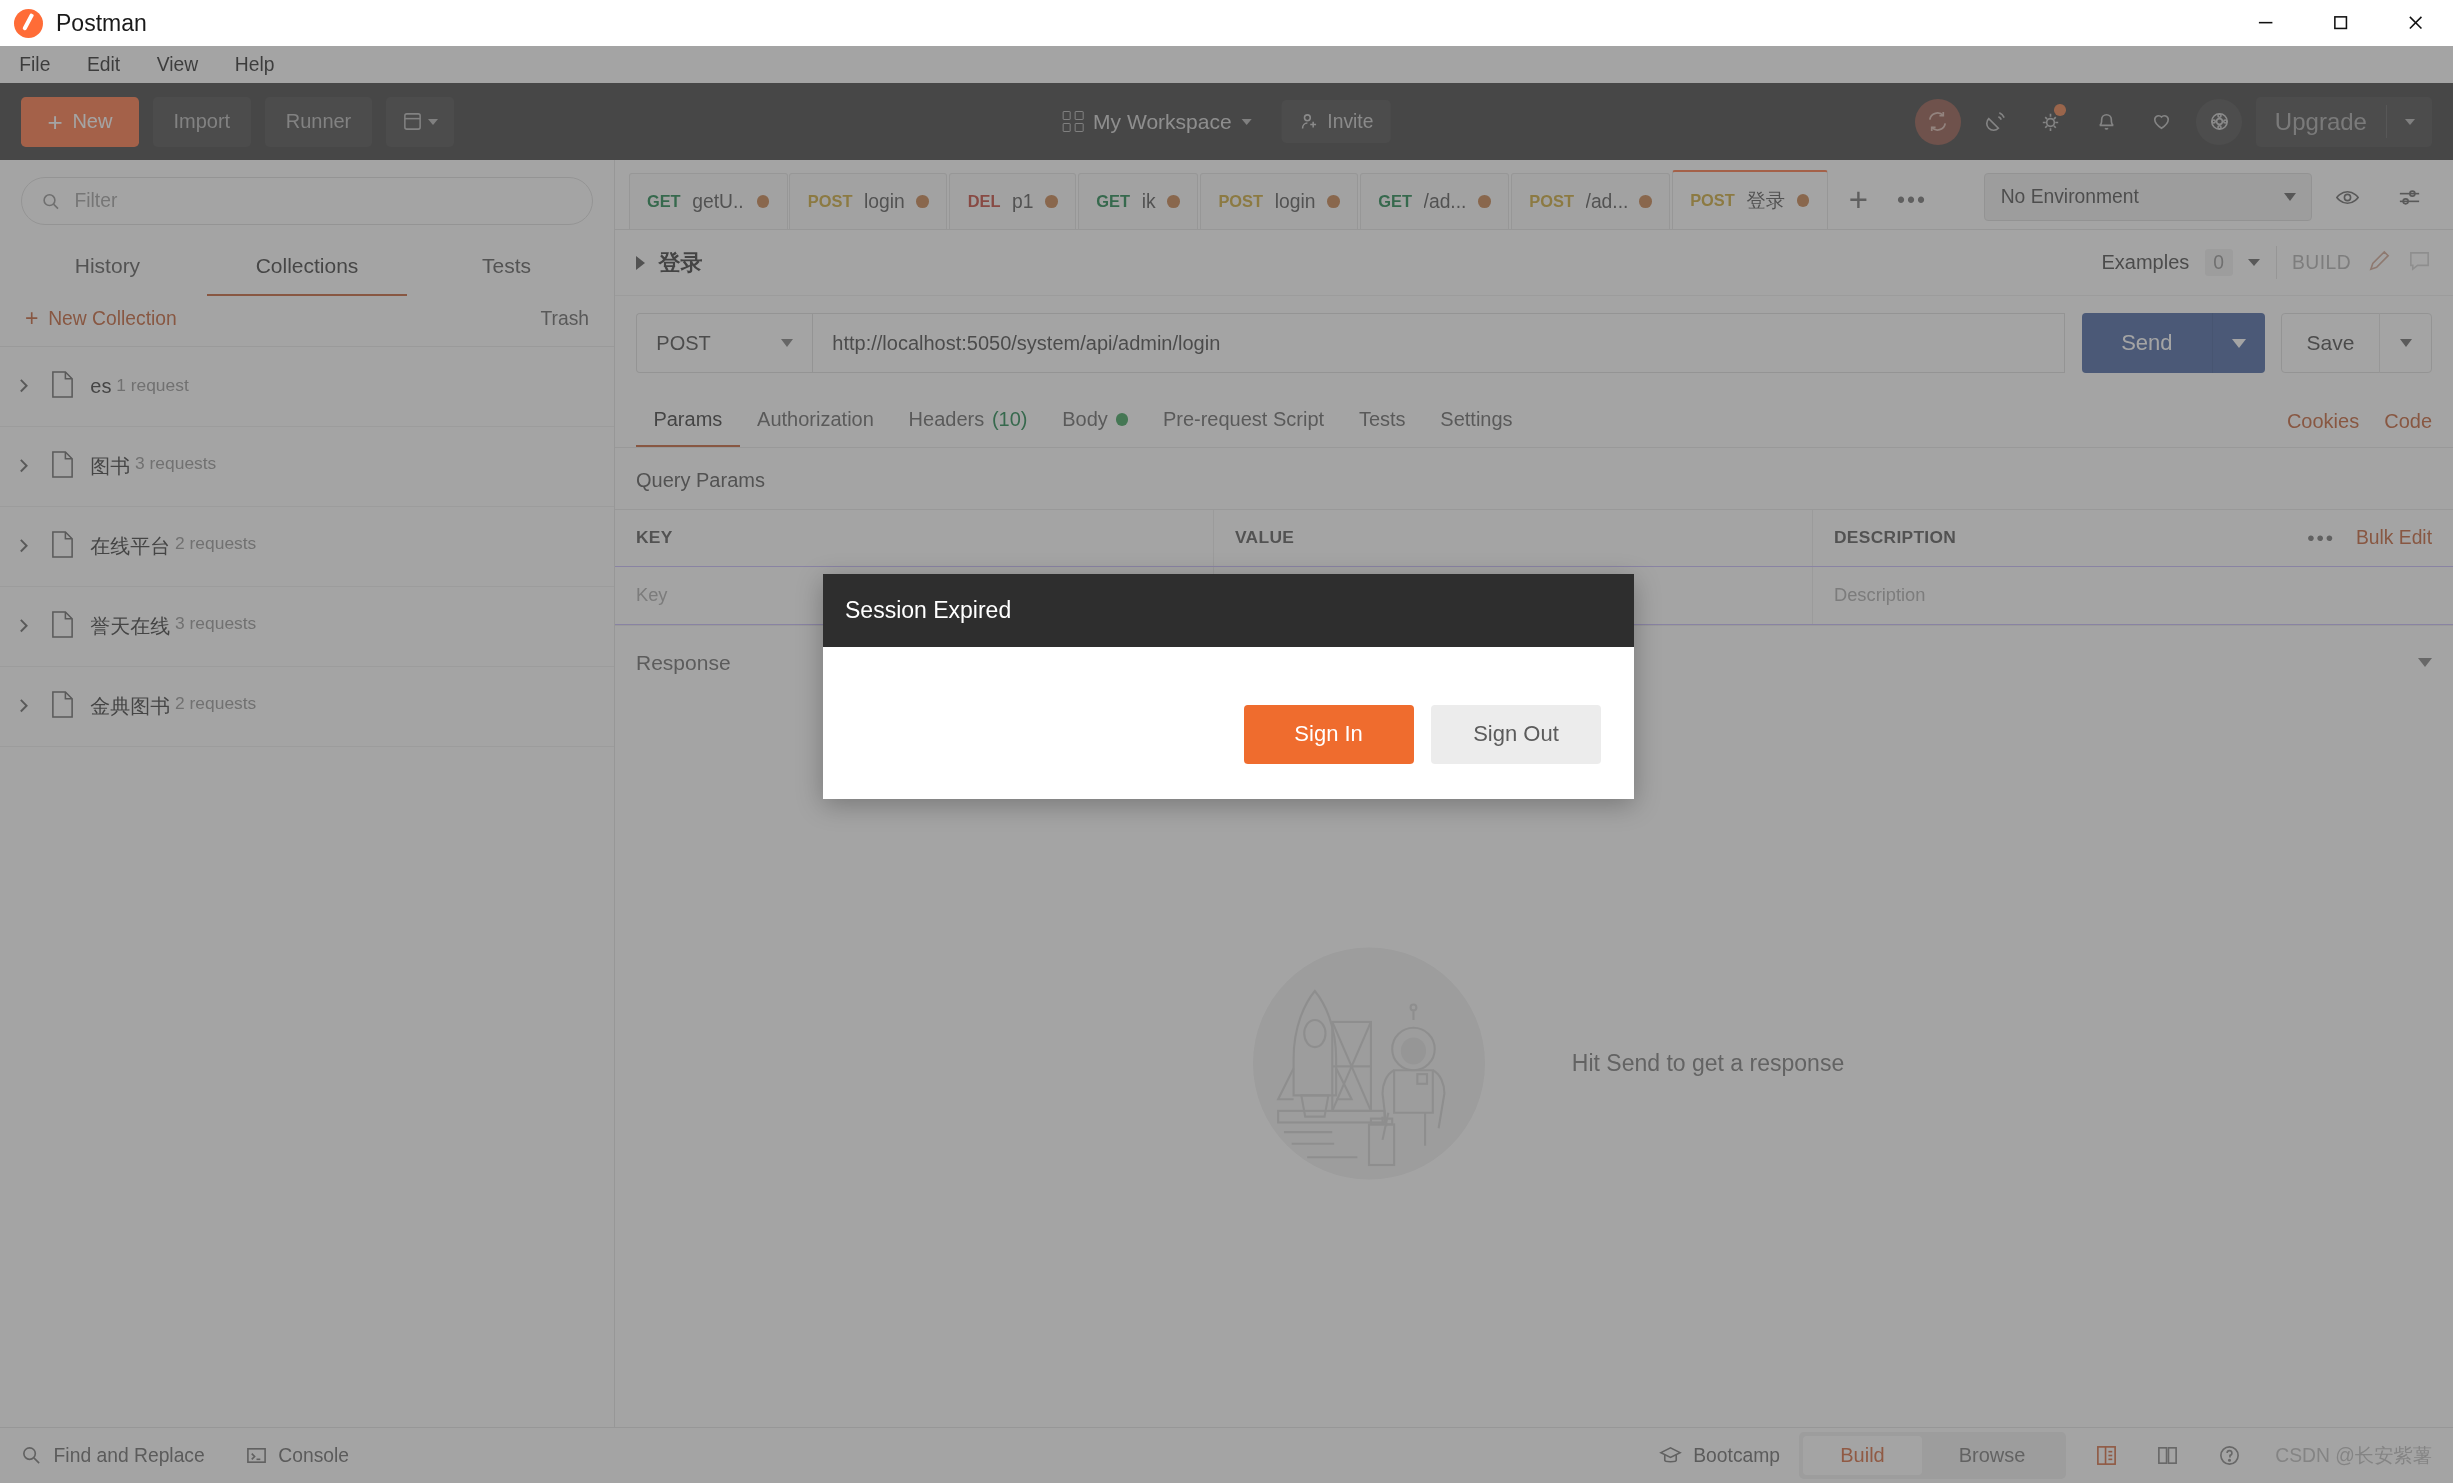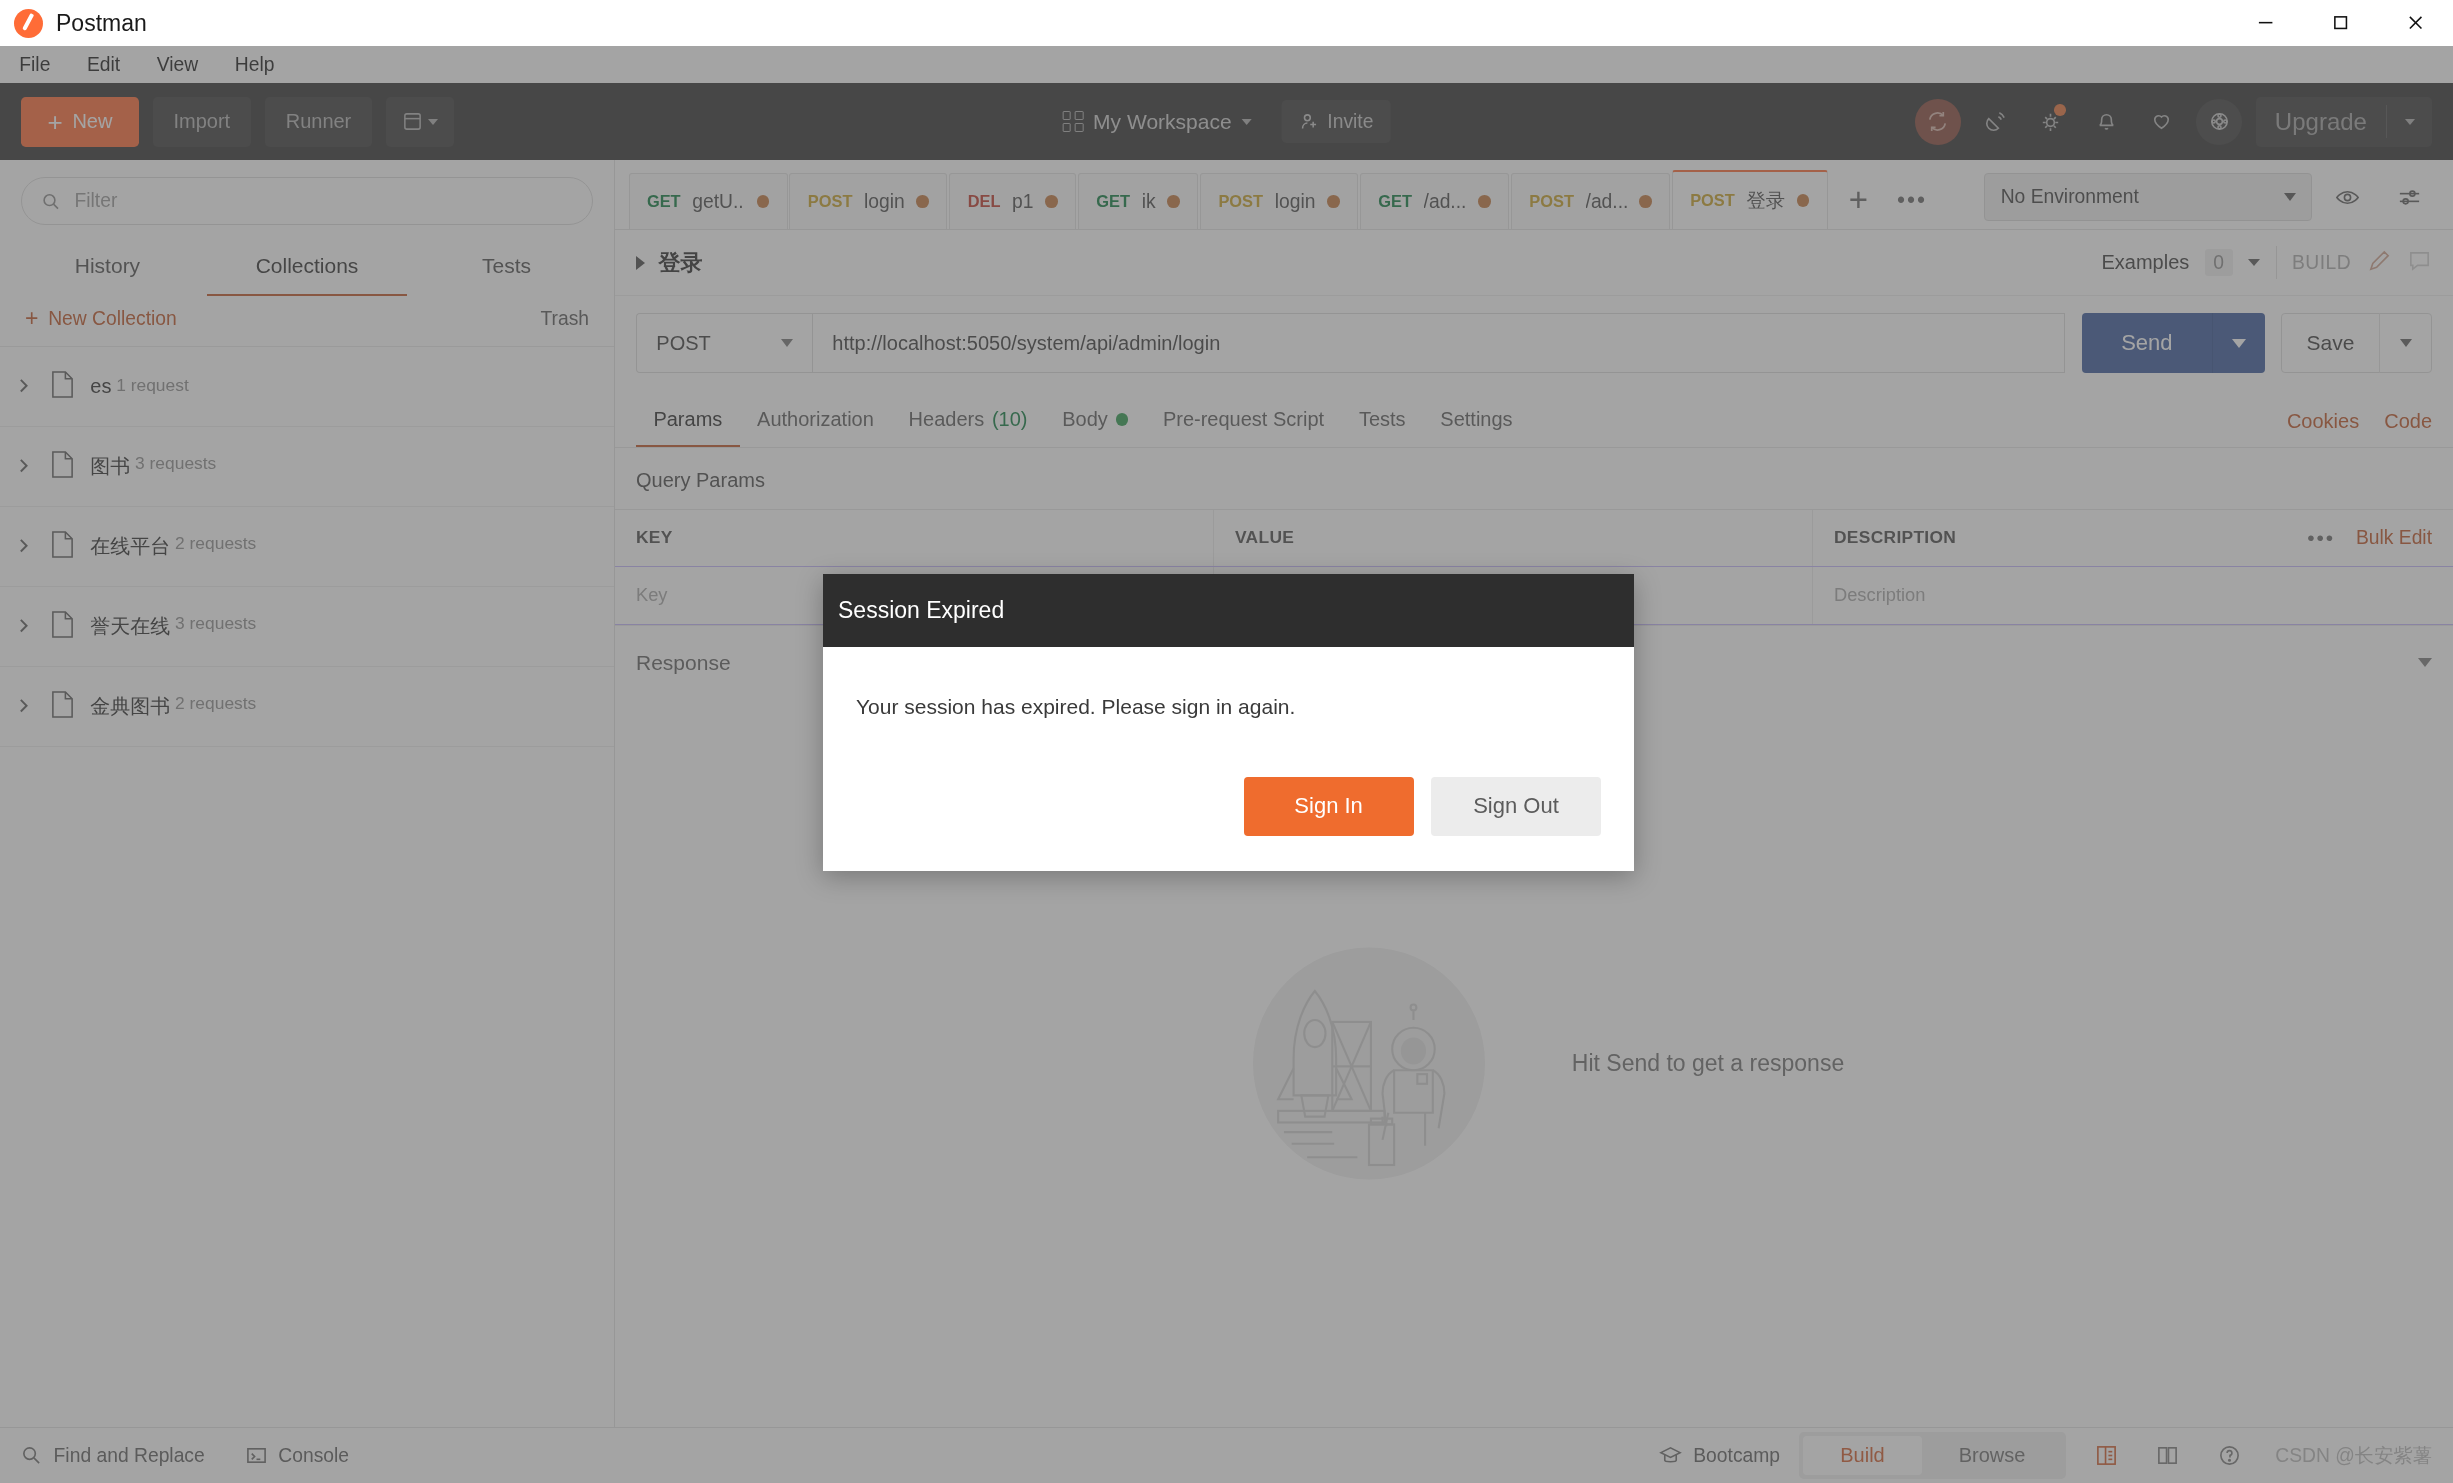--- a/index.html
+++ b/index.html
@@ -203,21 +203,21 @@
   .sb-ic svg { stroke: #7a7a7a; fill: none; stroke-width: 1.7; }
   .sb-ic.accent svg { stroke: #d35b2a; }
   .watermark { font-size: 19.3px; color: #b9b9b9; margin-left: 5.8px; }
 
   
   .overlay { position: absolute; left: 0; top: 46px; right: 0; bottom: 0; background: rgba(90,90,90,.55); z-index: 40; }
   .modal {
     position: absolute; left: 823px; top: 574px; width: 811px; background: #fff; z-index: 50;
     box-shadow: 0 5.8px 25px rgba(0,0,0,.28);
   }
-  .modal-head { background: #2e2e2e; padding: 23px 15px; }
+  .modal-head { background: #2e2e2e; padding: 23px 22px; }
   .modal-head .t { color: #fff; font-size: 23px; }
   .modal-body { padding: 48px 33px 0 33px; }
   .modal-body .msg { font-size: 21px; color: #3a3a3a; }
   .modal-foot { display: flex; justify-content: flex-end; gap: 17.4px; padding: 58px 33px 35px 33px; }
   .mbtn { border-radius: 3.9px; font-size: 22px; padding: 16.4px 0; width: 170px; text-align: center; }
   .mbtn.primary { background: #ef6c2e; color: #fff; }
   .mbtn.secondary { background: #ececec; color: #5c5c5c; }
 </style>
 </head>
 <body>
@@ -696,23 +696,20 @@
       </div>
       <div class="watermark">CSDN @长安紫薯</div>
     </div>
   </div>
 
   <div class="overlay"></div>
   <div class="modal">
     <div class="modal-head">
       <div class="t">Session Expired</div>
     </div>
-    <div class="modal-body">
-      <div class="msg">Your session has expired. Please sign in again.</div>
-    </div>
     <div class="modal-foot">
       <div class="mbtn primary">Sign In</div>
       <div class="mbtn secondary">Sign Out</div>
     </div>
   </div>
 
 </div>
 
 
 </body></html>

